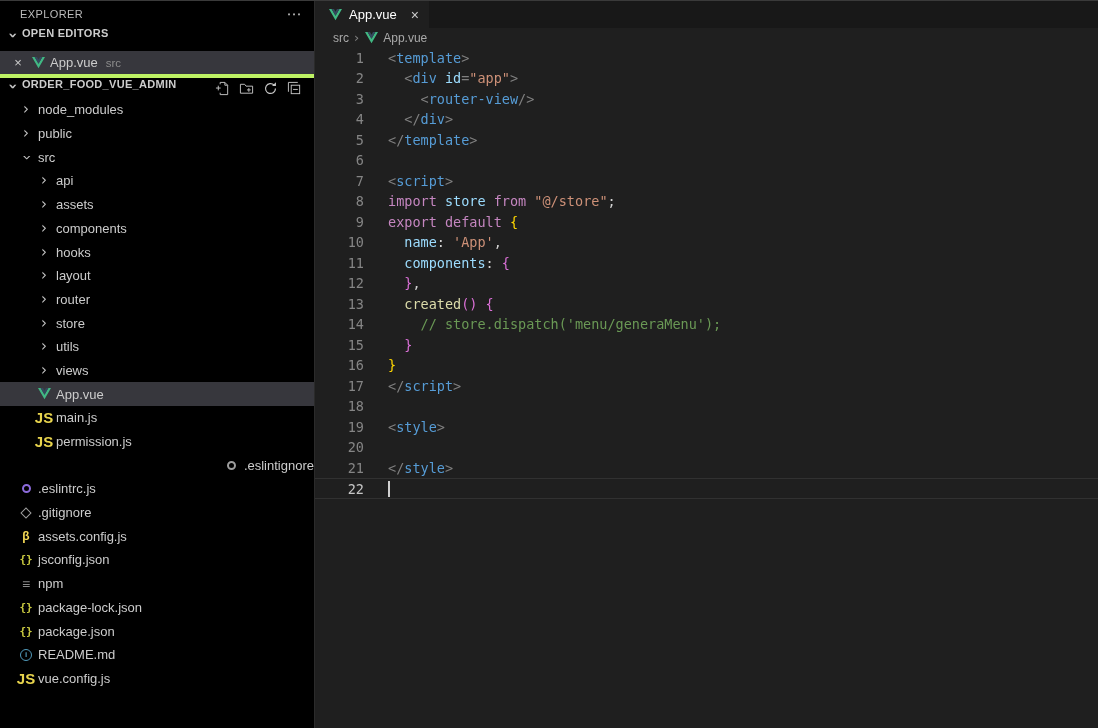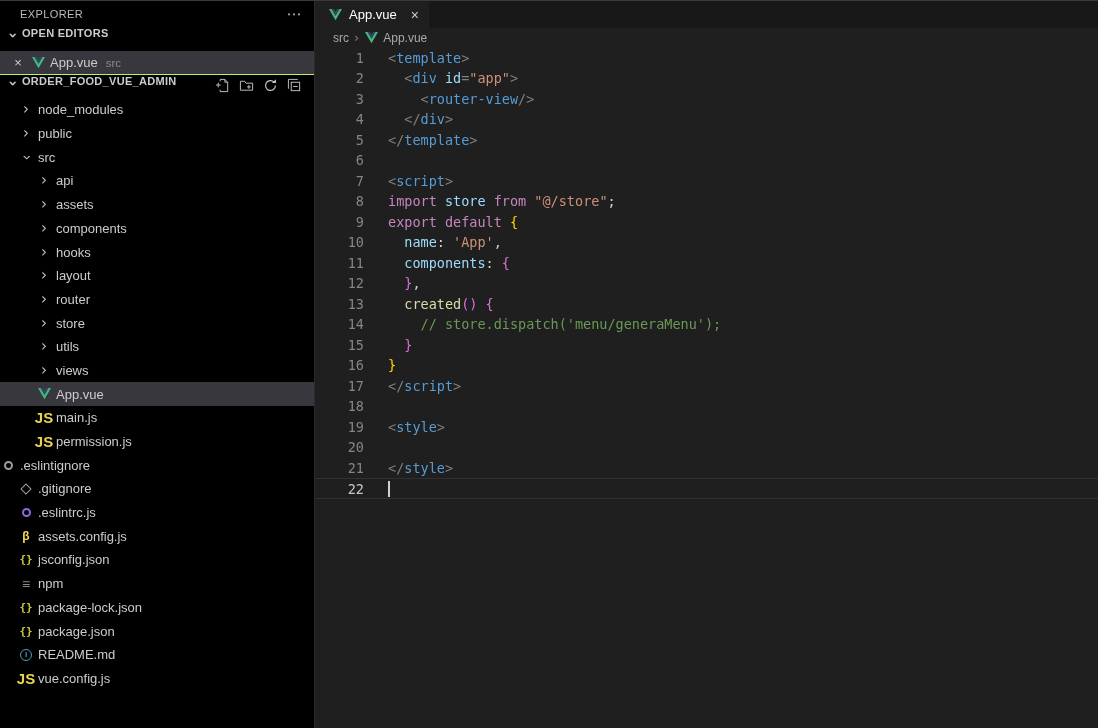--- a/index.html
+++ b/index.html
@@ -7,21 +7,21 @@
   body { background:#1f1f1f; font-family:"Liberation Sans",sans-serif; -webkit-font-smoothing:antialiased; }
   .app { display:flex; width:1098px; height:728px; border-top:1px solid #3a3a3a; }
 
   
   .sidebar { width:315px; min-width:315px; background:#000000; border-right:1px solid #2b2b2b; display:flex; flex-direction:column; color:#cccccc; }
   .sb-title { height:26px; display:flex; align-items:center; padding:0 12px 0 20px; font-size:11px; color:#bbbbbb; letter-spacing:0.4px; }
   .sb-title .spacer { flex:1; }
   .ellipsis { color:#cccccc; font-size:15px; cursor:pointer; line-height:10px; }
   .section-header { height:23.7px; display:flex; align-items:flex-start; font-size:11px; font-weight:bold; color:#cccccc; letter-spacing:0.3px; padding-left:4px; cursor:pointer; }
   .section-header .hdr-label { margin-left:2px; }
-  .section-header.project { border-top:1px solid #bef264; }
+  .section-header.project { border-top:4px solid #bef264; }
   .spacer { flex:1; }
   .acts { display:flex; align-items:center; gap:4px; padding-right:10px; }
   .act { width:20px; height:20px; display:flex; align-items:center; justify-content:center; border-radius:4px; cursor:pointer; }
   .row { height:23.7px; display:flex; align-items:center; font-size:13px; color:#cccccc; cursor:pointer; white-space:nowrap; }
   .row .lbl { margin-left:4px; }
   .row.selected { background:#37373d; }
   .open-editor { padding-left:10px; }
   .open-editor .close { width:16px; text-align:center; color:#cccccc; font-size:13px; margin-right:4px; }
   .open-editor .detail { margin-left:8px; color:#8c8c8c; font-size:11.5px; }
   .ic { width:16px; min-width:16px; height:16px; display:inline-flex; align-items:center; justify-content:center; }
@@ -220,37 +220,37 @@
             <span class="ic-js">JS</span>
           </span>
           <span class="lbl">main.js</span>
         </div>
         <div class="row" style="padding-left: 36px;">
           <span class="ic">
             <span class="ic-js">JS</span>
           </span>
           <span class="lbl">permission.js</span>
         </div>
-        <div class="row" style="">
+        <div class="row" style="padding-left: 18px; justify-content: flex-end;">
           <span class="ic">
             <span class="ic-ring"></span>
           </span>
           <span class="lbl">.eslintignore</span>
         </div>
         <div class="row" style="padding-left: 18px;">
           <span class="ic">
+            <span class="ic-ring purple"></span>
+          </span>
+          <span class="lbl">.eslintrc.js</span>
+        </div>
+        <div class="row" style="padding-left: 18px;">
+          <span class="ic">
             <span class="ic-diamond"></span>
           </span>
           <span class="lbl">.gitignore</span>
-        </div>
-        <div class="row" style="padding-left: 18px;">
-          <span class="ic">
-            <span class="ic-ring purple"></span>
-          </span>
-          <span class="lbl">.eslintrc.js</span>
         </div>
         <div class="row" style="padding-left: 18px;">
           <span class="ic">
             <span class="ic-babel">β</span>
           </span>
           <span class="lbl">assets.config.js</span>
         </div>
         <div class="row" style="padding-left: 18px;">
           <span class="ic">
             <span class="ic-json">{}</span>

